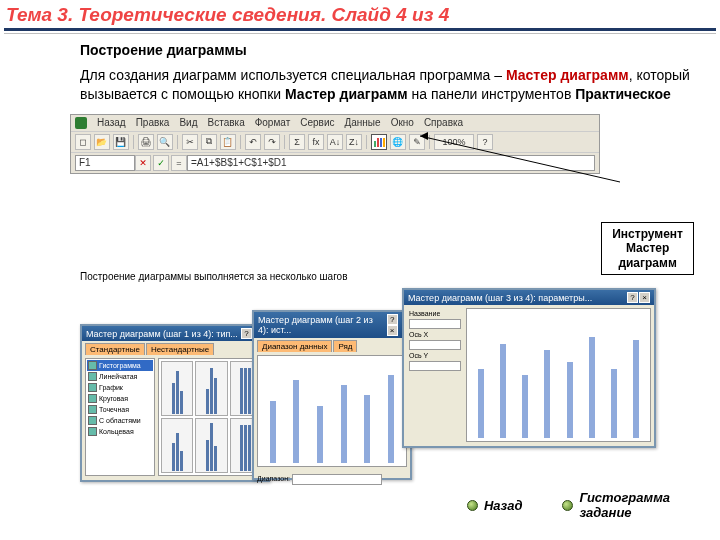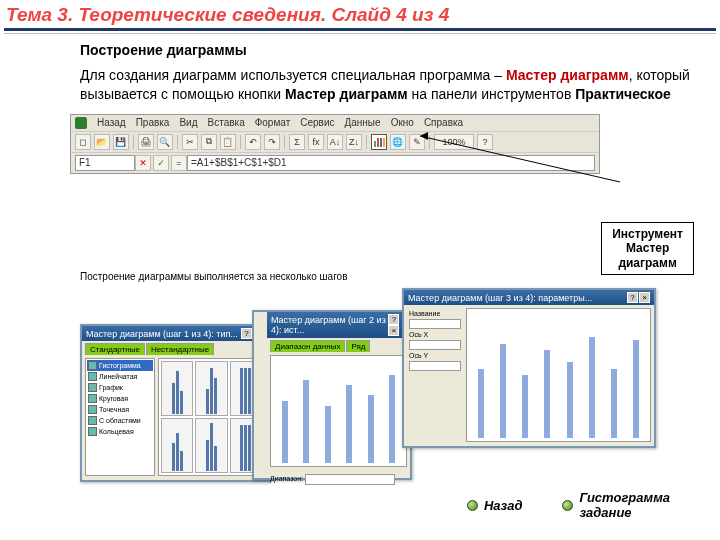--- a/index.html
+++ b/index.html
@@ -58,21 +58,21 @@
   .wiz-title {
     background: linear-gradient(#3a6ea5, #1e4e87); color: #fff;
     font-size: 9px; padding: 2px 4px; display: flex; justify-content: space-between; align-items: center;
   }
   .wiz-title .btns span {
     width: 11px; height: 11px; background: #d4d0c8; border: 1px solid #fff;
     display: inline-block; margin-left: 1px; font-size: 8px; text-align: center; line-height: 9px; color: #000;
   }
   .wiz-body { padding: 3px; display: flex; gap: 3px; font-size: 8px; height: calc(100% - 16px); }
   .wiz-tabs { display: flex; gap: 1px; padding: 2px 3px 0; font-size: 8px; }
-  .wiz-tab { border: 1px solid #999; border-bottom: none; background: #84cc16; padding: 1px 4px; }
+  .wiz-tab { border: 1px solid #999; border-bottom: none; background: #fdba74; padding: 1px 4px; }
   .type-list { width: 70px; background: #fff; border: 1px solid #999; padding: 1px; overflow: hidden; }
   .type-item { display: flex; align-items: center; gap: 2px; padding: 1px; font-size: 7px; white-space: nowrap; }
   .type-item.sel { background: #316ac5; color: #fff; }
   .tico { width: 9px; height: 9px; background: #6ba; border: 1px solid #666; flex-shrink: 0; }
   .thumb-grid { flex: 1; background: #fff; border: 1px solid #999; padding: 2px; display: grid; grid-template-columns: repeat(3, 1fr); gap: 2px; }
   .thumb { background: #f4f4f4; border: 1px solid #aaa; display: flex; align-items: flex-end; justify-content: center; gap: 1px; padding: 1px; }
   .thumb i { width: 3px; background: #5577aa; display: inline-block; }
   .chart-preview { background: #fff; border: 1px solid #999; flex: 1; padding: 3px; display: flex; align-items: flex-end; justify-content: space-around; }
   .chart-preview .bar { width: 6px; background: #8faadc; }
   .wiz3-side { width: 56px; font-size: 7px; padding: 2px; }
@@ -234,21 +234,21 @@
           </div>
         <div class="thumb">
             <i style="height:90%"></i>
             <i style="height:90%"></i>
             <i style="height:90%"></i>
           </div>
       </div>
     </div>
   </div>
 
-  <div class="wiz-window" style="left:172px; top:0; width:160px; height:170px;padding-left:13px;">
+  <div class="wiz-window" style="left:172px; top:0; width:160px; height:170px;">
     <div class="wiz-title">
       <span>Мастер диаграмм (шаг 2 из 4): ист...</span>
       <span class="btns"><span>?</span><span>×</span></span>
     </div>
     <div class="wiz-tabs">
       <div class="wiz-tab">Диапазон данных</div>
       <div class="wiz-tab">Ряд</div>
     </div>
     <div class="wiz-body" style="flex-direction:column; height:calc(100% - 30px);">
       <div class="chart-preview" style="height:80px;">

